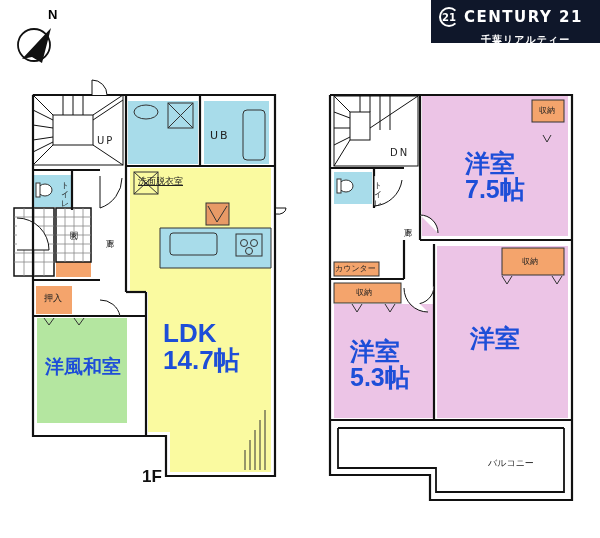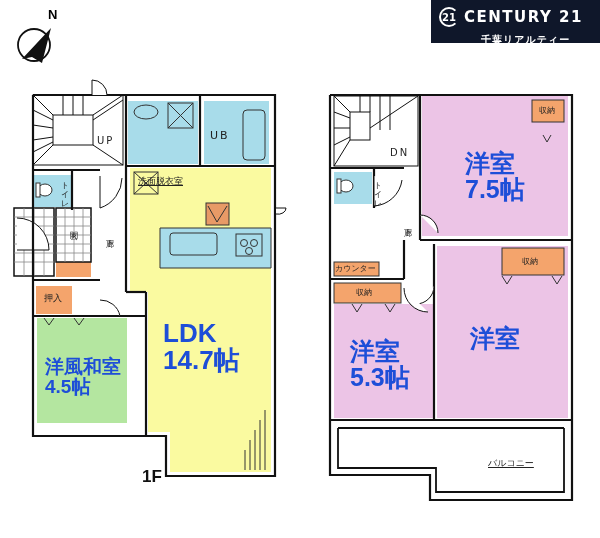--- a/index.html
+++ b/index.html
@@ -200,21 +200,20 @@
 <div class="small-label" style="left:58px;top:176px;writing-mode:vertical-rl;font-size:8px;">トイレ</div>
 <div class="small-label" style="left:67px;top:225px;writing-mode:vertical-rl;font-size:8px;">玄関</div>
 <div class="small-label" style="left:103px;top:233px;writing-mode:vertical-rl;font-size:8px;">廊下</div>
 <div class="small-label" style="left:44px;top:292px;font-size:9px;">押入</div>
 <div class="room-label" style="left:163px;top:320px;font-size:26px;">
   <div>LDK</div>
   <div>14.7帖</div>
 </div>
 <div class="room-label" style="left:45px;top:357px;font-size:19px;">
   <div>洋風和室</div>
-  <div>4.5帖</div>
 </div>
 <div class="floor-label" style="left:142px;top:467px;">1F</div>
 
 <div class="small-label" style="left:390px;top:147px;font-size:10px;letter-spacing:2px;">DN</div>
 <div class="small-label" style="left:371px;top:176px;writing-mode:vertical-rl;font-size:8px;">トイレ</div>
 <div class="small-label" style="left:401px;top:222px;writing-mode:vertical-rl;font-size:8px;">廊下</div>
 <div class="small-label" style="left:335px;top:263px;font-size:8px;">カウンター</div>
 <div class="small-label" style="left:356px;top:287px;font-size:8px;">収納</div>
 <div class="small-label" style="left:539px;top:105px;font-size:8px;">収納</div>
 <div class="small-label" style="left:522px;top:256px;font-size:8px;">収納</div>
@@ -222,14 +221,14 @@
   <div>洋室</div>
   <div>7.5帖</div>
 </div>
 <div class="room-label" style="left:470px;top:325px;font-size:25px;">
   <div>洋室</div>
 </div>
 <div class="room-label" style="left:350px;top:338px;font-size:25px;">
   <div>洋室</div>
   <div>5.3帖</div>
 </div>
-<div class="small-label" style="left:488px;top:457px;font-size:9px;text-decoration:underline;">バルコニー</div>
+<div class="small-label" style="left:488px;top:457px;font-size:9px;">バルコニー</div>
 <div class="floor-label" style="left:437px;top:540px;">2F</div>
 
 </body></html>

